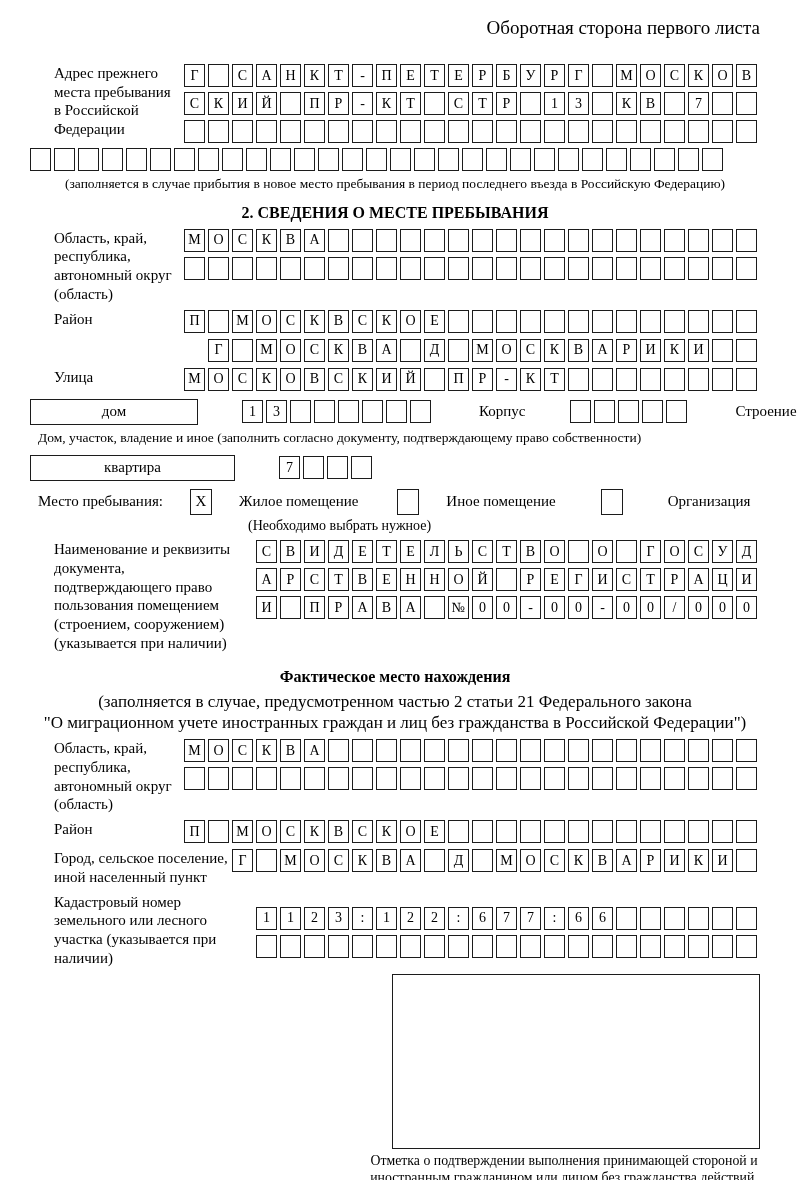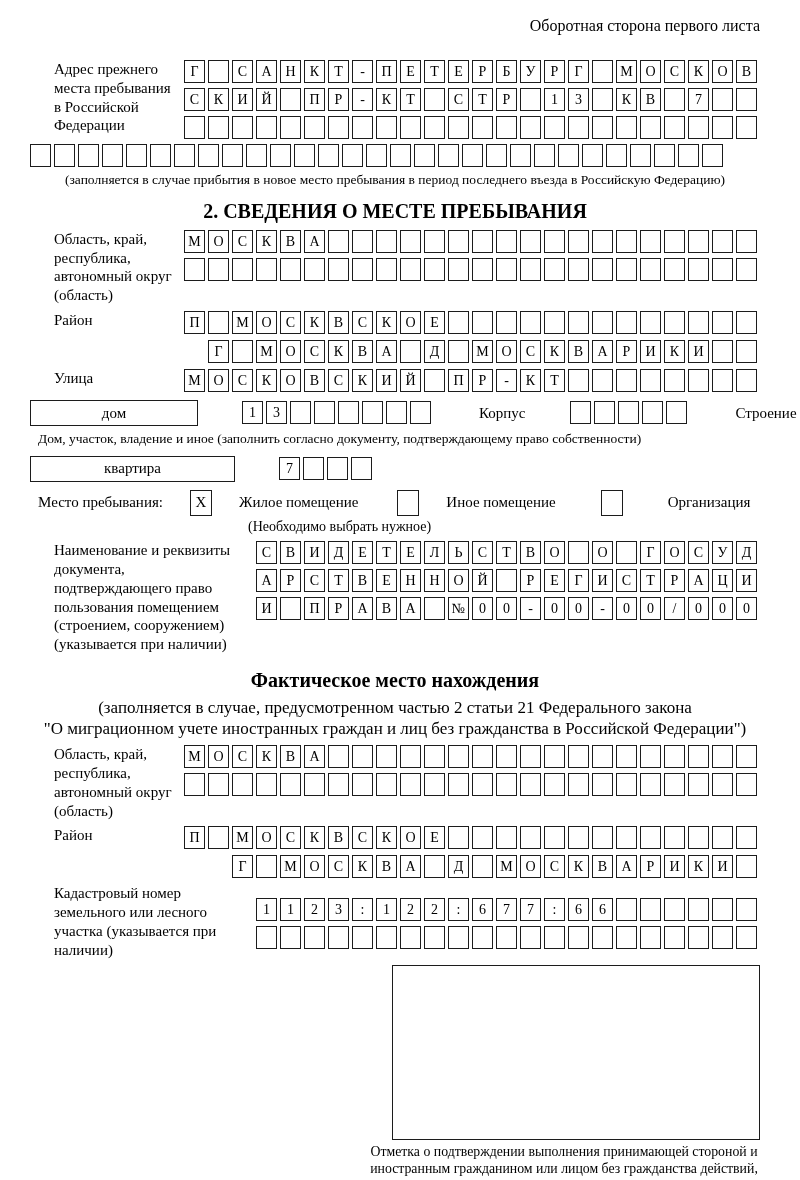--- a/index.html
+++ b/index.html
@@ -7,41 +7,41 @@
     position:relative;
     width:800px;height:1180px;
     box-sizing:border-box;
     padding:16px 40px 0 30px;
     font-family:"Liberation Serif","DejaVu Serif",serif;
     color:#000;
     font-size:15px;
     line-height:1.25;
     overflow:hidden;
   }
-  .hdr-note{text-align:right;font-size:16px;margin-bottom:24px;}
+  .hdr-note{text-align:right;font-size:19px;margin-bottom:24px;}
   .frow{display:flex;align-items:flex-start;margin-top:6px;}
   .flabel{flex:none;}
   .lbl-prev{width:145px;padding-left:24px;box-sizing:border-box;}
   .lbl-reg{width:150px;padding-left:24px;box-sizing:border-box;}
   .lbl-short{width:150px;padding-left:24px;box-sizing:border-box;}
   .lbl-doc{width:205px;padding-left:24px;box-sizing:border-box;}
   .lbl-fact{width:200px;padding-left:24px;box-sizing:border-box;}
   .stack{margin-left:auto;display:flex;flex-direction:column;gap:5px;align-items:flex-end;}
   .rowboxes{display:flex;flex:none;}
   .right{margin-left:auto;}
   .cbox{
     flex:none;box-sizing:border-box;
     width:21px;height:23px;margin-right:3px;
     border:1.5px solid #1c1c1c;
     display:flex;align-items:center;justify-content:center;
     font-size:14px;
   }
   .caption{font-size:13.5px;text-align:center;margin-top:5px;}
   .caption-left{font-size:13.5px;margin-top:5px;padding-left:8px;}
-  .sec-title{text-align:center;font-weight:bold;font-size:20px;margin:10px 0 4px 0;}
+  .sec-title{text-align:center;font-weight:bold;font-size:16px;margin:10px 0 4px 0;}
   .wide-box{
     flex:none;box-sizing:border-box;height:26px;
     border:1.5px solid #1c1c1c;
     display:flex;align-items:center;justify-content:center;font-size:15px;
   }
   .house-row{display:flex;align-items:center;margin-top:8px;gap:38px;}
   .inline-lbl{flex:none;margin:0 7px;}
   .ckbox{
     flex:none;box-sizing:border-box;width:22px;height:26px;
     border:1.5px solid #1c1c1c;margin:0 10px;
@@ -538,20 +538,21 @@
         <span class="cbox"></span>
         <span class="cbox"></span>
         <span class="cbox"></span>
         <span class="cbox"></span>
         <span class="cbox"></span>
         <span class="cbox"></span>
       </div>
   </div>
 
   <div class="frow">
+    <div class="flabel lbl-fact">Город, сельское поселение, иной населенный пункт</div>
     <div class="rowboxes right">
         <span class="cbox">Г</span>
         <span class="cbox"></span>
         <span class="cbox">М</span>
         <span class="cbox">О</span>
         <span class="cbox">С</span>
         <span class="cbox">К</span>
         <span class="cbox">В</span>
         <span class="cbox">А</span>
         <span class="cbox"></span>

